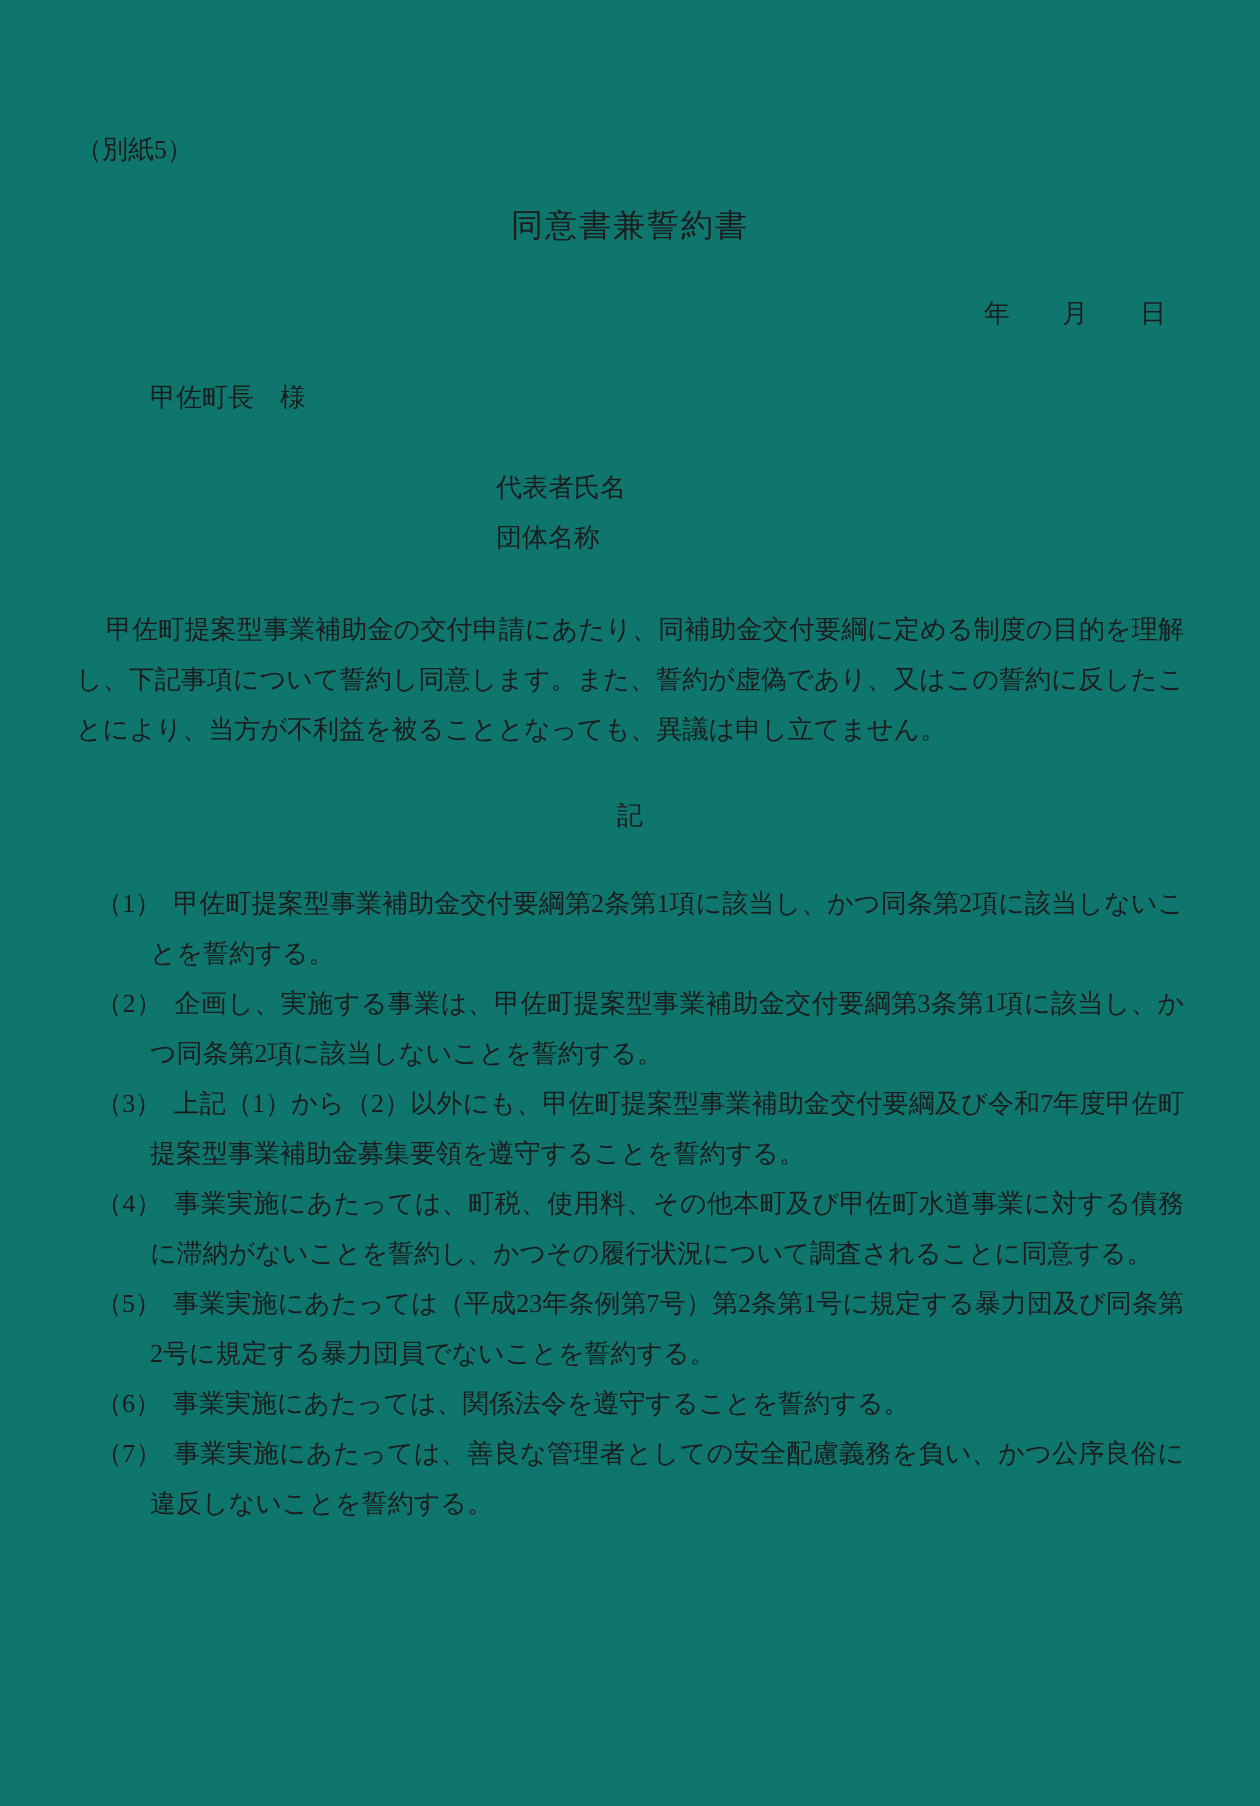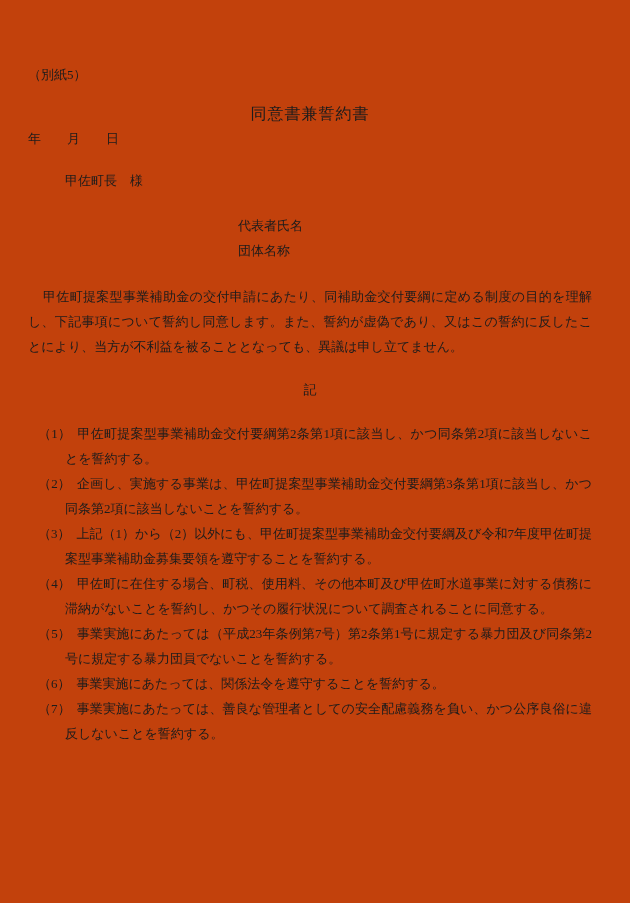--- a/index.html
+++ b/index.html
@@ -4,42 +4,43 @@
 <style>
   html, body {
     margin: 0;
     padding: 0;
     background: #fdfdfd;
   }
   .page {
     position: relative;
     width: 630px;
     min-height: 903px;
-    background: #c2410c;
+    background: #0f766e;
     color: #1c1c1c;
     font-family: "Liberation Serif", "DejaVu Serif", serif;
     font-size: 13px;
     box-sizing: border-box;
-    padding: 62px 38px 40px 28px;
+    padding: 62px 38px 40px 38px;
     overflow: hidden;
   }
   .attachment-label {
     line-height: 25px;
     text-align: left;
   }
   .doc-title {
     margin: 14px 0 0 0;
     font-size: 16px;
     font-weight: normal;
     text-align: center;
     letter-spacing: 1px;
     line-height: 25px;
   }
   .date-line {
-    text-align: left;
+    margin-top: 18px;
+    text-align: right;
     padding-right: 9px;
     line-height: 25px;
   }
   .addressee-line {
     margin-top: 17px;
     margin-left: 37px;
     line-height: 25px;
   }
   .signature-block {
     margin-top: 20px;
@@ -99,21 +100,21 @@
     <li>
       <span class="marker">（1）</span><span>甲佐町提案型事業補助金交付要綱第2条第1項に該当し、かつ同条第2項に該当しないことを誓約する。</span>
     </li>
     <li>
       <span class="marker">（2）</span><span>企画し、実施する事業は、甲佐町提案型事業補助金交付要綱第3条第1項に該当し、かつ同条第2項に該当しないことを誓約する。</span>
     </li>
     <li>
       <span class="marker">（3）</span><span>上記（1）から（2）以外にも、甲佐町提案型事業補助金交付要綱及び令和7年度甲佐町提案型事業補助金募集要領を遵守することを誓約する。</span>
     </li>
     <li>
-      <span class="marker">（4）</span><span>甲佐町に在住する場合、町税、使用料、その他本町及び甲佐町水道事業に対する債務に滞納がないことを誓約し、かつその履行状況について調査されることに同意する。</span>
+      <span class="marker">（4）</span><span>事業実施にあたっては、町税、使用料、その他本町及び甲佐町水道事業に対する債務に滞納がないことを誓約し、かつその履行状況について調査されることに同意する。</span>
     </li>
     <li>
       <span class="marker">（5）</span><span>事業実施にあたっては（平成23年条例第7号）第2条第1号に規定する暴力団及び同条第2号に規定する暴力団員でないことを誓約する。</span>
     </li>
     <li>
       <span class="marker">（6）</span><span>事業実施にあたっては、関係法令を遵守することを誓約する。</span>
     </li>
     <li>
       <span class="marker">（7）</span><span>事業実施にあたっては、善良な管理者としての安全配慮義務を負い、かつ公序良俗に違反しないことを誓約する。</span>
     </li>

